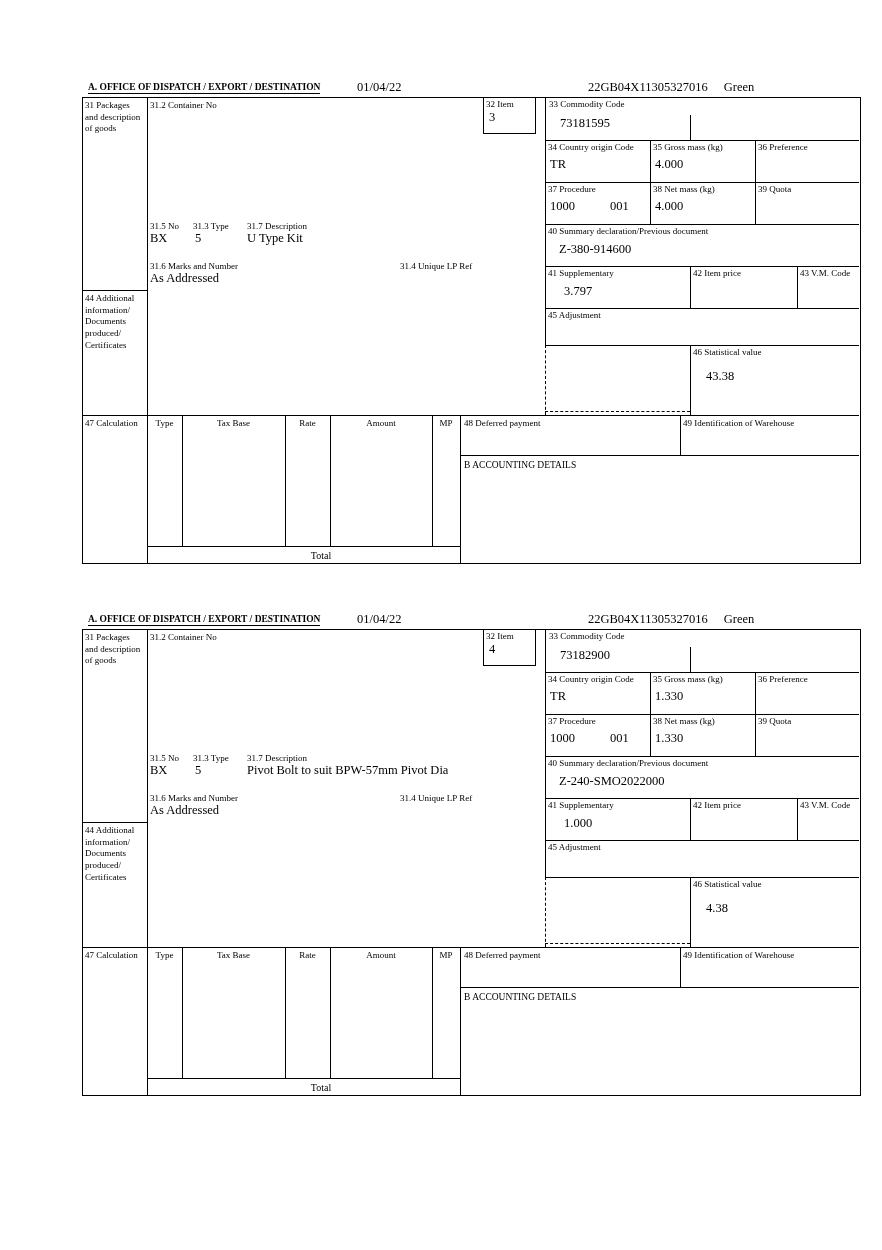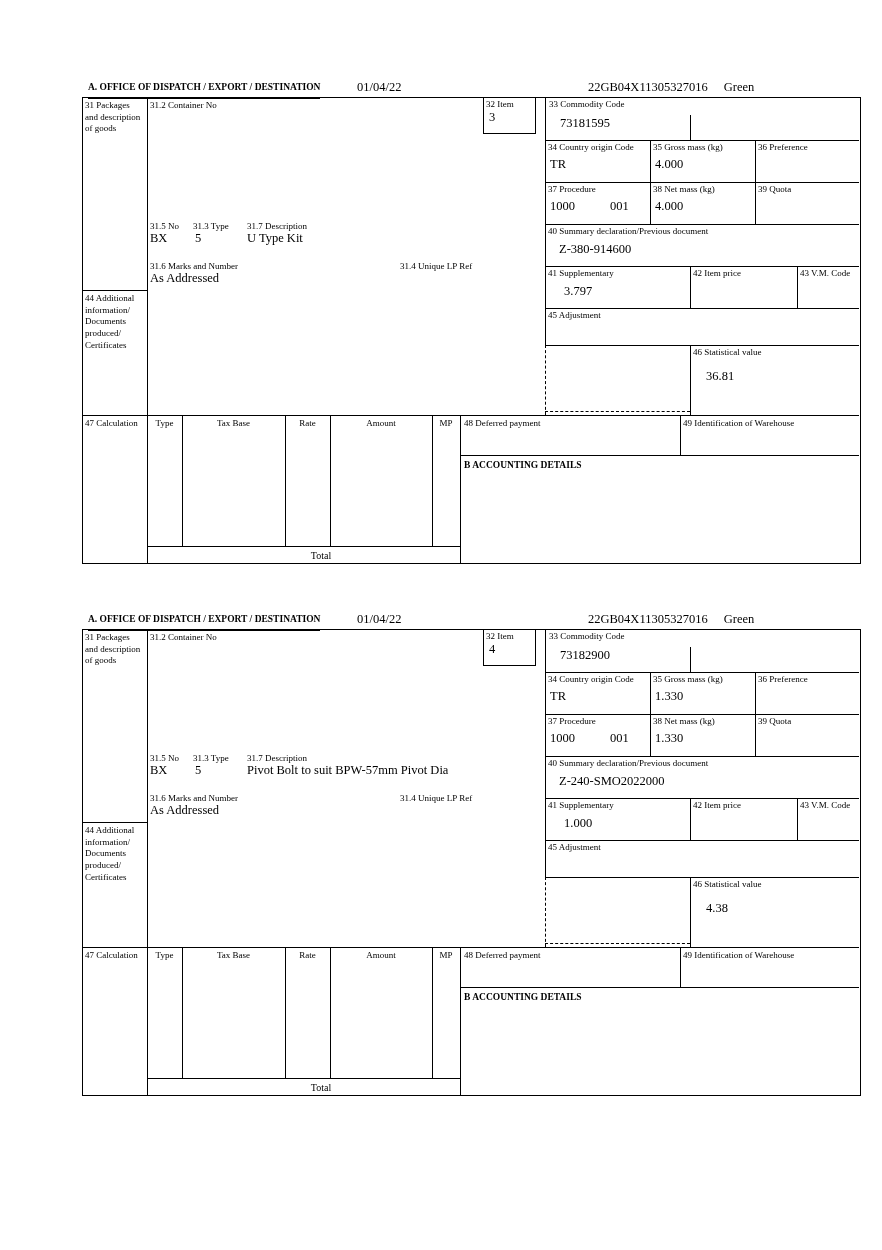--- a/index.html
+++ b/index.html
@@ -9,23 +9,23 @@
   }
   .block{position:absolute;left:82px;width:779px;height:484px;}
   .outer{position:absolute;left:0;top:17px;width:777px;height:465px;border:1px solid #000;}
   .vl{position:absolute;width:1px;background:#000;}
   .hl{position:absolute;height:1px;background:#000;}
   .vld{position:absolute;width:0;border-left:1px dashed #000;}
   .hld{position:absolute;height:0;border-top:1px dashed #000;}
   .lbl{position:absolute;font-size:9px;line-height:1.3;white-space:nowrap;}
   .lblw{white-space:normal;}
   .val{position:absolute;font-size:12.5px;line-height:1.1;white-space:nowrap;}
-  .hdr-section{position:absolute;font-size:9.5px;font-weight:bold;border-bottom:1px solid #000;padding-bottom:6px;white-space:nowrap;}
+  .hdr-section{position:absolute;font-size:9.5px;font-weight:bold;border-bottom:1px solid #000;padding-bottom:1px;white-space:nowrap;}
   .ctr{text-align:center;}
-  .bold{font-weight:bold;}
+  .bold{font-weight:normal;}
 </style>
 </head>
 <body>
 
 <section class="block" style="top:80px">
   <div class="hdr-section" style="left:6px;top:2px">A.  OFFICE OF DISPATCH / EXPORT / DESTINATION</div>
   <div class="val" style="left:275px;top:1px">01/04/22</div>
   <div class="val" style="left:506px;top:1px">
     <span>22GB04X11305327016</span><span style="margin-left:16px">Green</span>
   </div>
@@ -102,21 +102,21 @@
   <div class="val" style="left:477px;top:163px">Z-380-914600</div>
 
   <div class="lbl" style="left:466px;top:188px">41 Supplementary</div>
   <div class="val" style="left:482px;top:205px">3.797</div>
   <div class="lbl" style="left:611px;top:188px">42 Item price</div>
   <div class="lbl" style="left:718px;top:188px">43 V.M. Code</div>
 
   <div class="lbl" style="left:466px;top:230px">45 Adjustment</div>
 
   <div class="lbl" style="left:611px;top:267px">46 Statistical value</div>
-  <div class="val" style="left:624px;top:290px">36.81</div>
+  <div class="val" style="left:624px;top:290px">43.38</div>
 
   <div class="lbl ctr" style="left:65px;top:338px;width:35px">Type</div>
   <div class="lbl ctr" style="left:100px;top:338px;width:103px">Tax Base</div>
   <div class="lbl ctr" style="left:203px;top:338px;width:45px">Rate</div>
   <div class="lbl ctr" style="left:248px;top:338px;width:102px">Amount</div>
   <div class="lbl ctr" style="left:350px;top:338px;width:28px">MP</div>
   <div class="lbl" style="left:382px;top:338px">48 Deferred payment</div>
   <div class="lbl" style="left:601px;top:338px">49 Identification of Warehouse</div>
   <div class="lbl bold" style="left:382px;top:379px;font-size:9.5px">B ACCOUNTING DETAILS</div>
   <div class="lbl ctr" style="left:100px;top:469px;width:278px;font-size:10px">Total</div>

